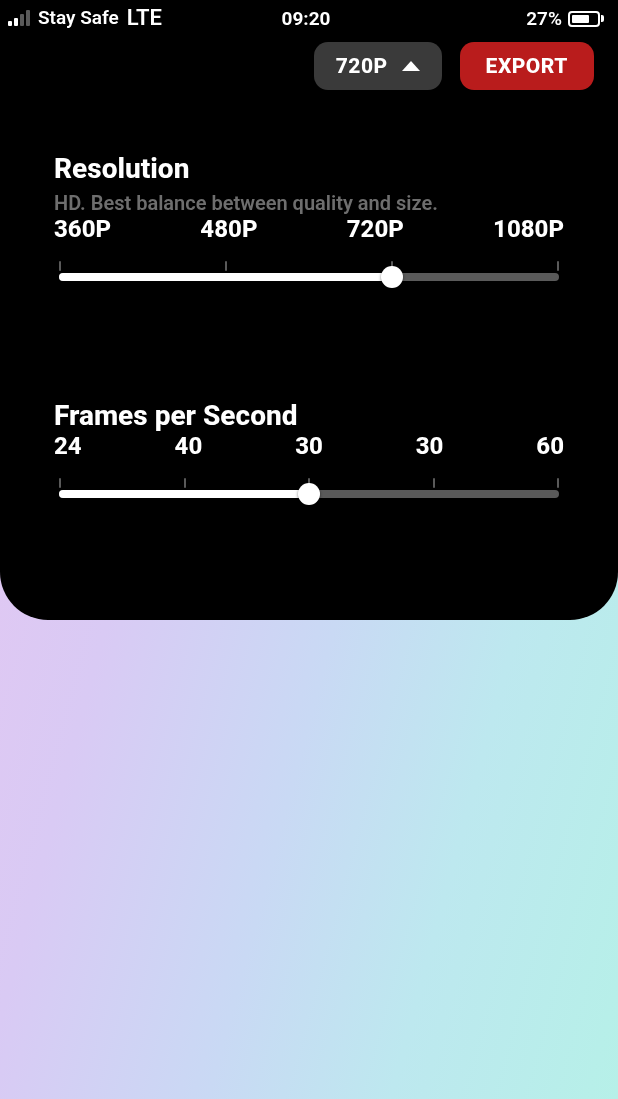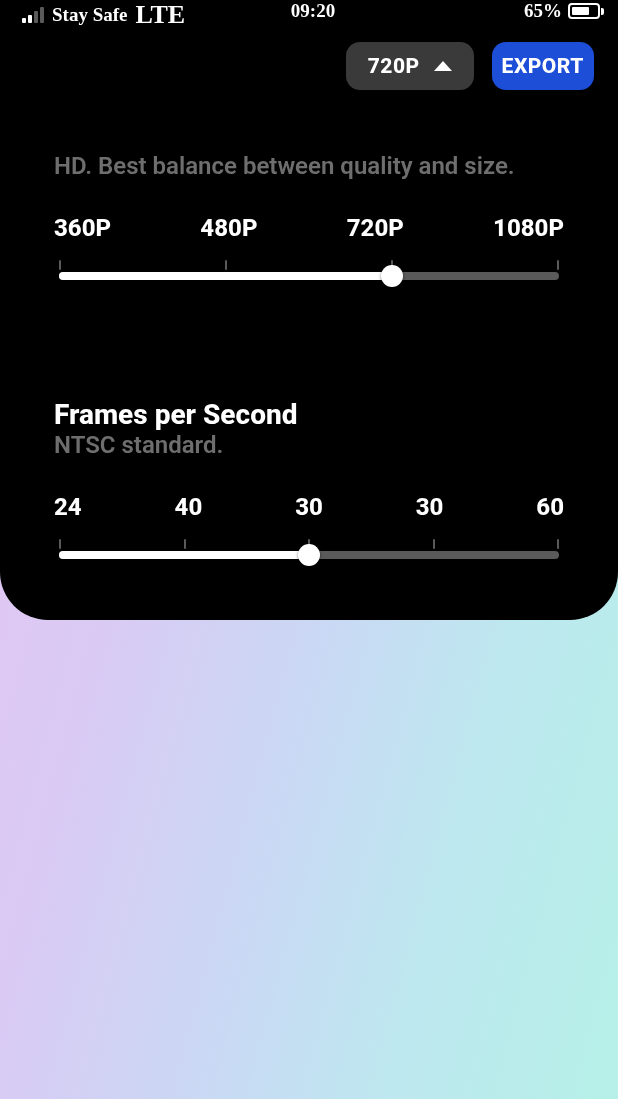--- a/index.html
+++ b/index.html
@@ -31,38 +31,37 @@
     height: 620px;
     background: #000;
     border-bottom-left-radius: 48px;
     border-bottom-right-radius: 48px;
     color: #fff;
   }
 
   
   .status-bar {
     display: flex;
-    align-items: flex-start;
+    align-items: flex-end;
     height: 30px;
-    padding: 0 14px 0 22px;
+    padding: 0 14px 0 8px;
     font-weight: 600;
     font-size: 19px;
-    font-family: Liberation Serif, serif;
   }
   .status-left { display: flex; align-items: center; gap: 8px; flex: 1; }
   .status-center { flex: 0; font-variant-numeric: tabular-nums; font-weight: 700; }
   .status-right { display: flex; align-items: center; justify-content: flex-end; gap: 6px; flex: 1; }
 
   .signal-bars { display: flex; align-items: flex-end; gap: 2px; height: 16px; }
   .signal-bars span { display: block; width: 4px; background: #fff; border-radius: 1px; }
   .signal-bars span.dim { background: #5a5a5a; }
   .b1 { height: 5px; } .b2 { height: 8px; } .b3 { height: 12px; } .b4 { height: 16px; }
 
   .carrier { font-size: 19px; font-weight: 600; }
-  .net { font-size: 26px; font-weight: 600; }
+  .net { font-size: 22px; font-weight: 600; }
 
   .battery { display: flex; align-items: center; gap: 1px; }
   .batt-body {
     width: 32px; height: 16px;
     border: 2px solid #fff; border-radius: 4px;
     position: relative; padding: 2px;
   }
   .batt-fill { height: 100%; background: #fff; border-radius: 1px; }
   .batt-cap { width: 3px; height: 7px; background: #fff; border-radius: 0 2px 2px 0; }
 
@@ -85,42 +84,41 @@
     padding: 0 22px;
     cursor: pointer;
     user-select: none;
   }
   .pill-res {
     background: #3a3a3a;
     color: #fff;
     gap: 14px;
   }
   .pill-export {
-    background: #1d4ed8;
-    color: #fff;
-    padding: 0 10px;
+    background: #b91c1c;
+    color: #fff;
+    padding: 0 26px;
     text-align: right;
   }
   .chevron-up {
     width: 0; height: 0;
     border-left: 9px solid transparent;
     border-right: 9px solid transparent;
     border-bottom: 10px solid #fff;
   }
 
   
   .section { padding: 0 54px; }
   .sec-res { margin-top: 62px; }
   .sec-fps { margin-top: 110px; }
 
   .sec-title { font-size: 28px; font-weight: 800; color: #fff; }
-  .sec-sub   { font-size: 24px; font-weight: 600; color: #6e6e6e; }
+  .sec-sub   { font-size: 20px; font-weight: 600; color: #6e6e6e; margin-top: 6px; }
 
   .ticks-row {
-    margin-top: 34px;
     display: flex;
     justify-content: space-between;
     font-size: 24px;
     font-weight: 800;
     color: #fff;
   }
   .ticks-row span { display: block; min-width: 1px; }
   .ticks-row span:first-child { text-align: left; }
   .ticks-row span:last-child  { text-align: center; }
 
@@ -171,41 +169,42 @@
           <span class="b1"></span>
             <span class="b2"></span>
             <span class="b3 dim"></span>
             <span class="b4 dim"></span>
         </div>
         <span class="carrier">Stay Safe</span>
         <span class="net">LTE</span>
       </div>
       <div class="status-center">09:20</div>
       <div class="status-right">
-        <span>65%</span>
+        <span>27%</span>
         <div class="battery">
           <div class="batt-body">
               <div class="batt-fill" id="batt-fill" style="width: 71%;"></div>
             </div>
           <div class="batt-cap"></div>
         </div>
       </div>
     </div>
 
     <div class="top-buttons">
       <div class="pill pill-res">
         <span>720P</span>
         <span class="chevron-up"></span>
       </div>
       <div class="pill pill-export">
         <span>EXPORT</span>
       </div>
     </div>
 
     <div class="section sec-res">
+      <div class="sec-title">Resolution</div>
       <div class="sec-sub">HD. Best balance between quality and size.</div>
       <div class="ticks-row" id="res-labels">
           <span>360P</span>
           <span>480P</span>
           <span>720P</span>
           <span>1080P</span>
         </div>
       <div class="slider">
         <div class="marks" id="res-marks">
             <i></i>
@@ -214,21 +213,20 @@
             <i></i>
           </div>
         <div class="track"></div>
         <div class="fill" id="res-fill" style="width: calc(66.6667% - 6.66667px);"></div>
         <div class="thumb" id="res-thumb" style="left: calc(66.6667% - 1.66667px);"></div>
       </div>
     </div>
 
     <div class="section sec-fps">
       <div class="sec-title">Frames per Second</div>
-      <div class="sec-sub">NTSC standard.</div>
       <div class="ticks-row" id="fps-labels">
           <span>24</span>
           <span>40</span>
           <span>30</span>
           <span>30</span>
           <span>60</span>
         </div>
       <div class="slider">
         <div class="marks" id="fps-marks">
             <i></i>

